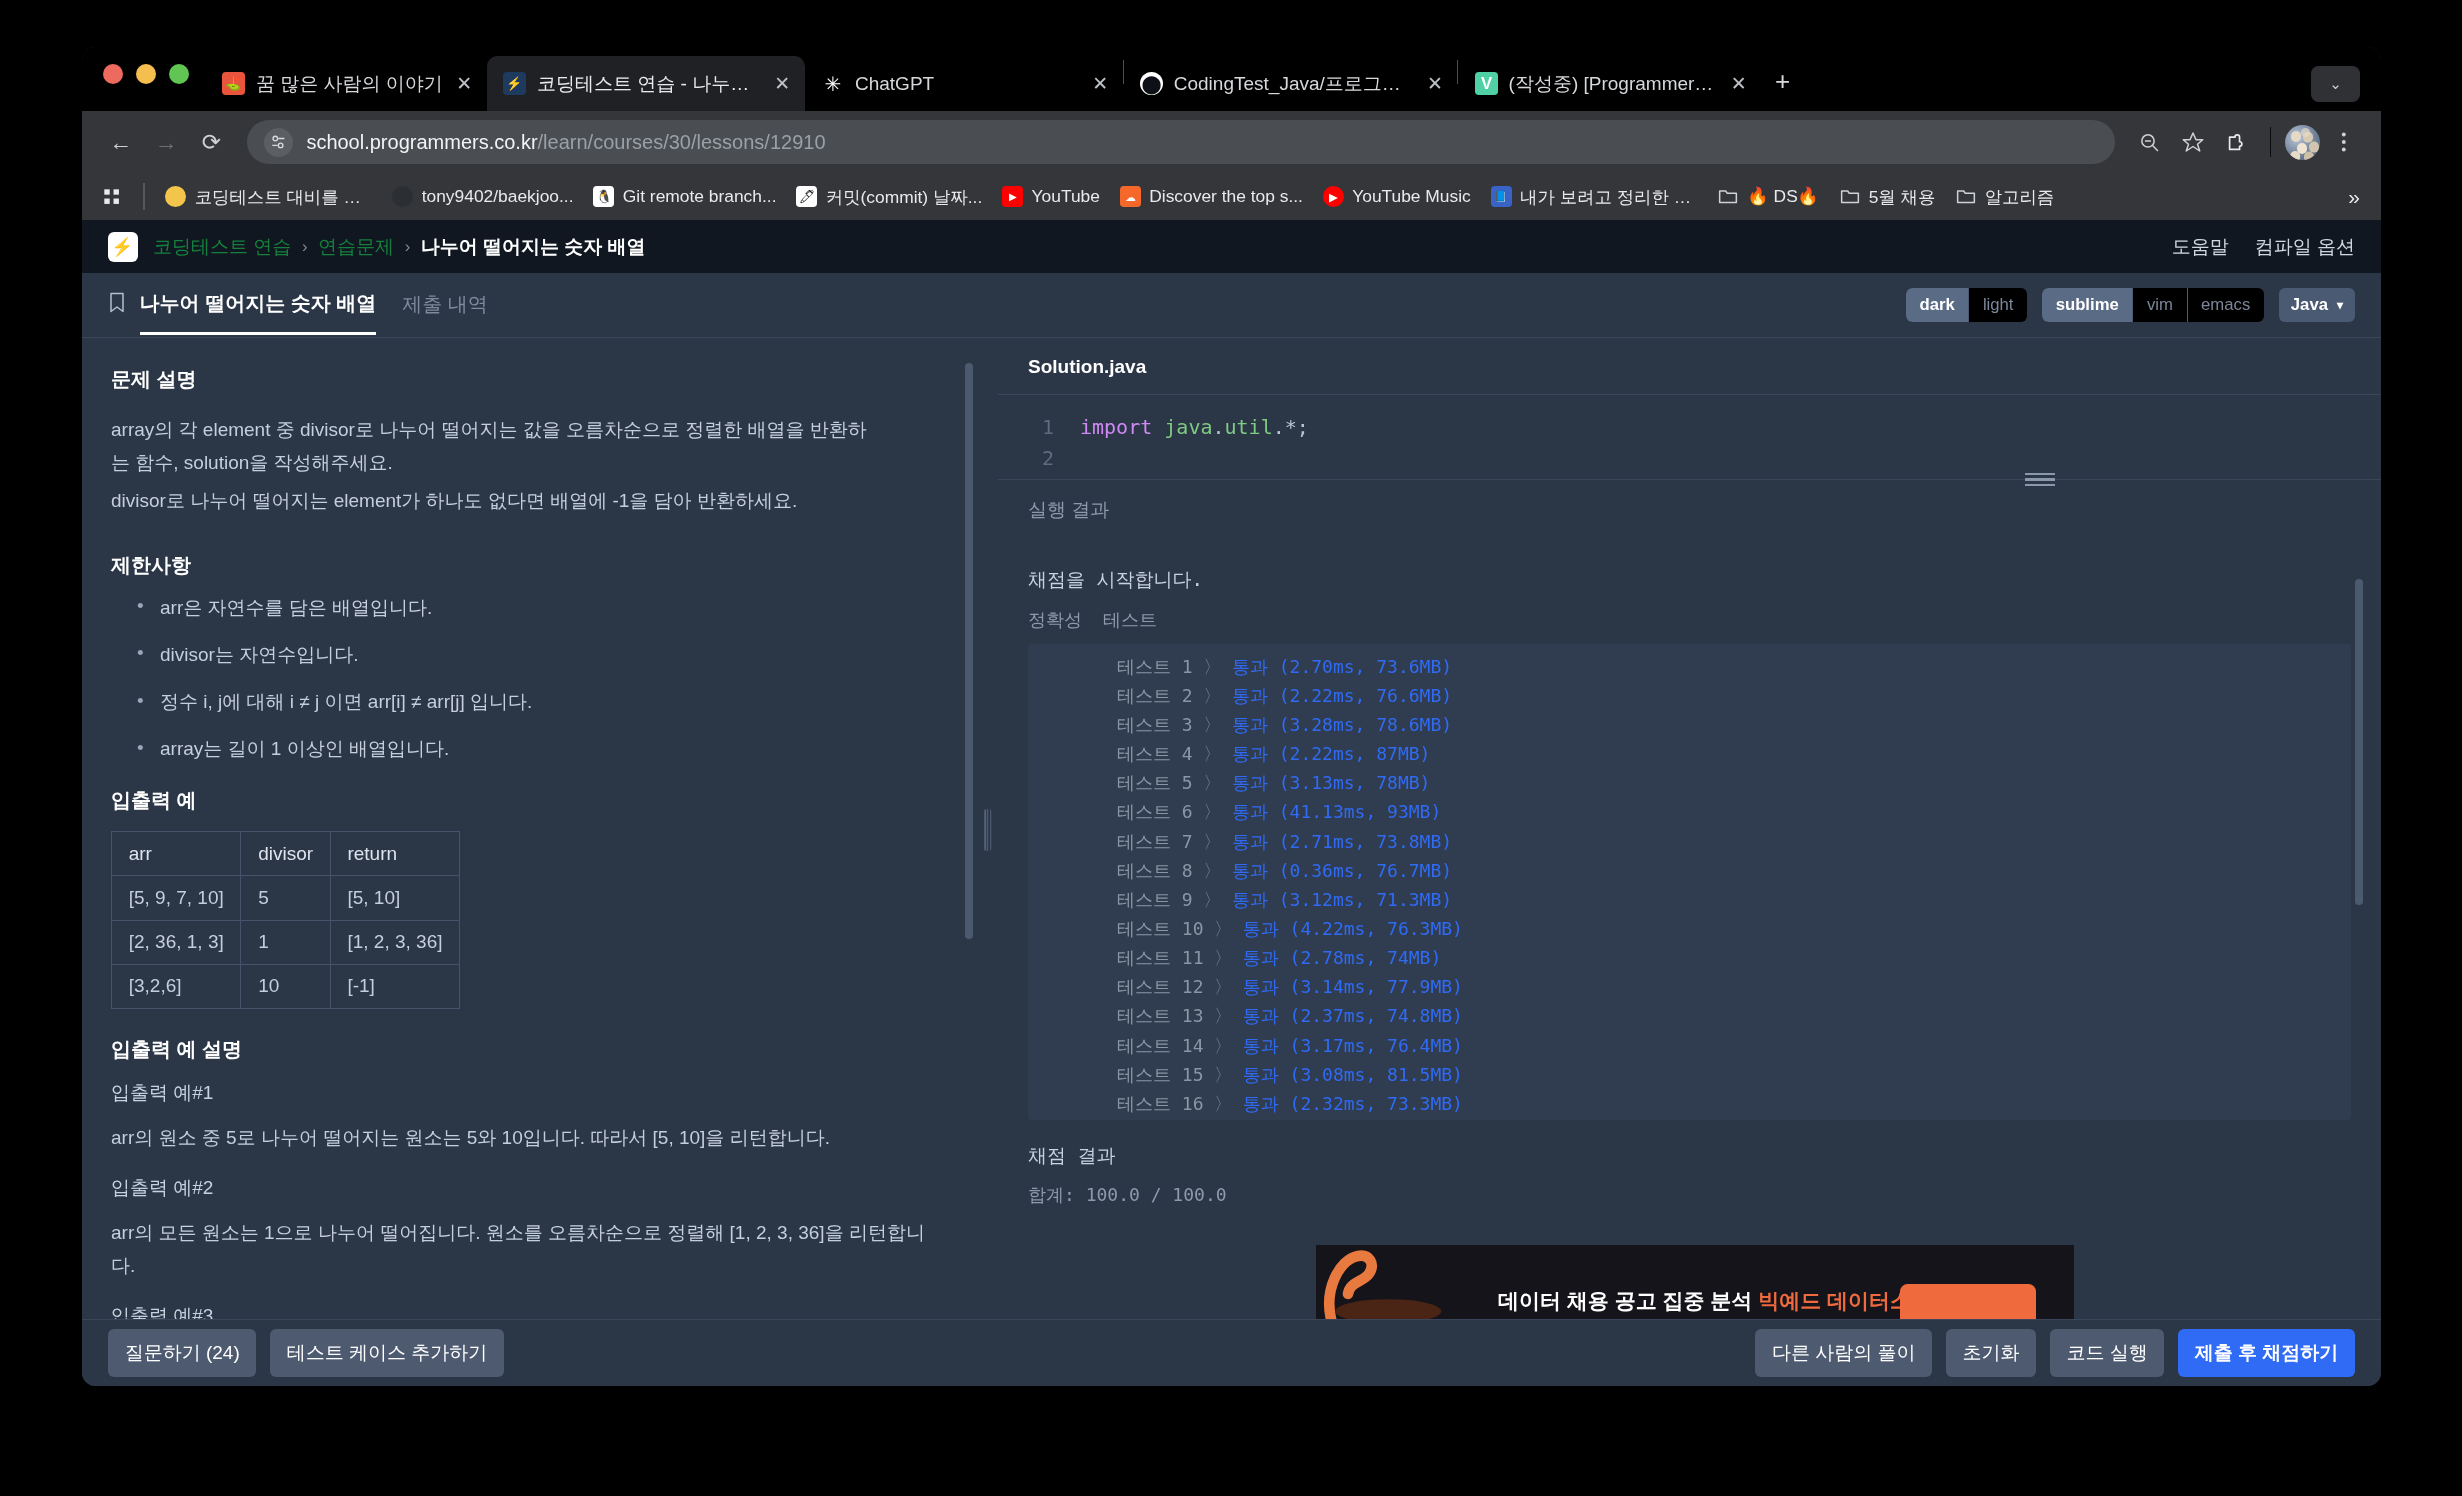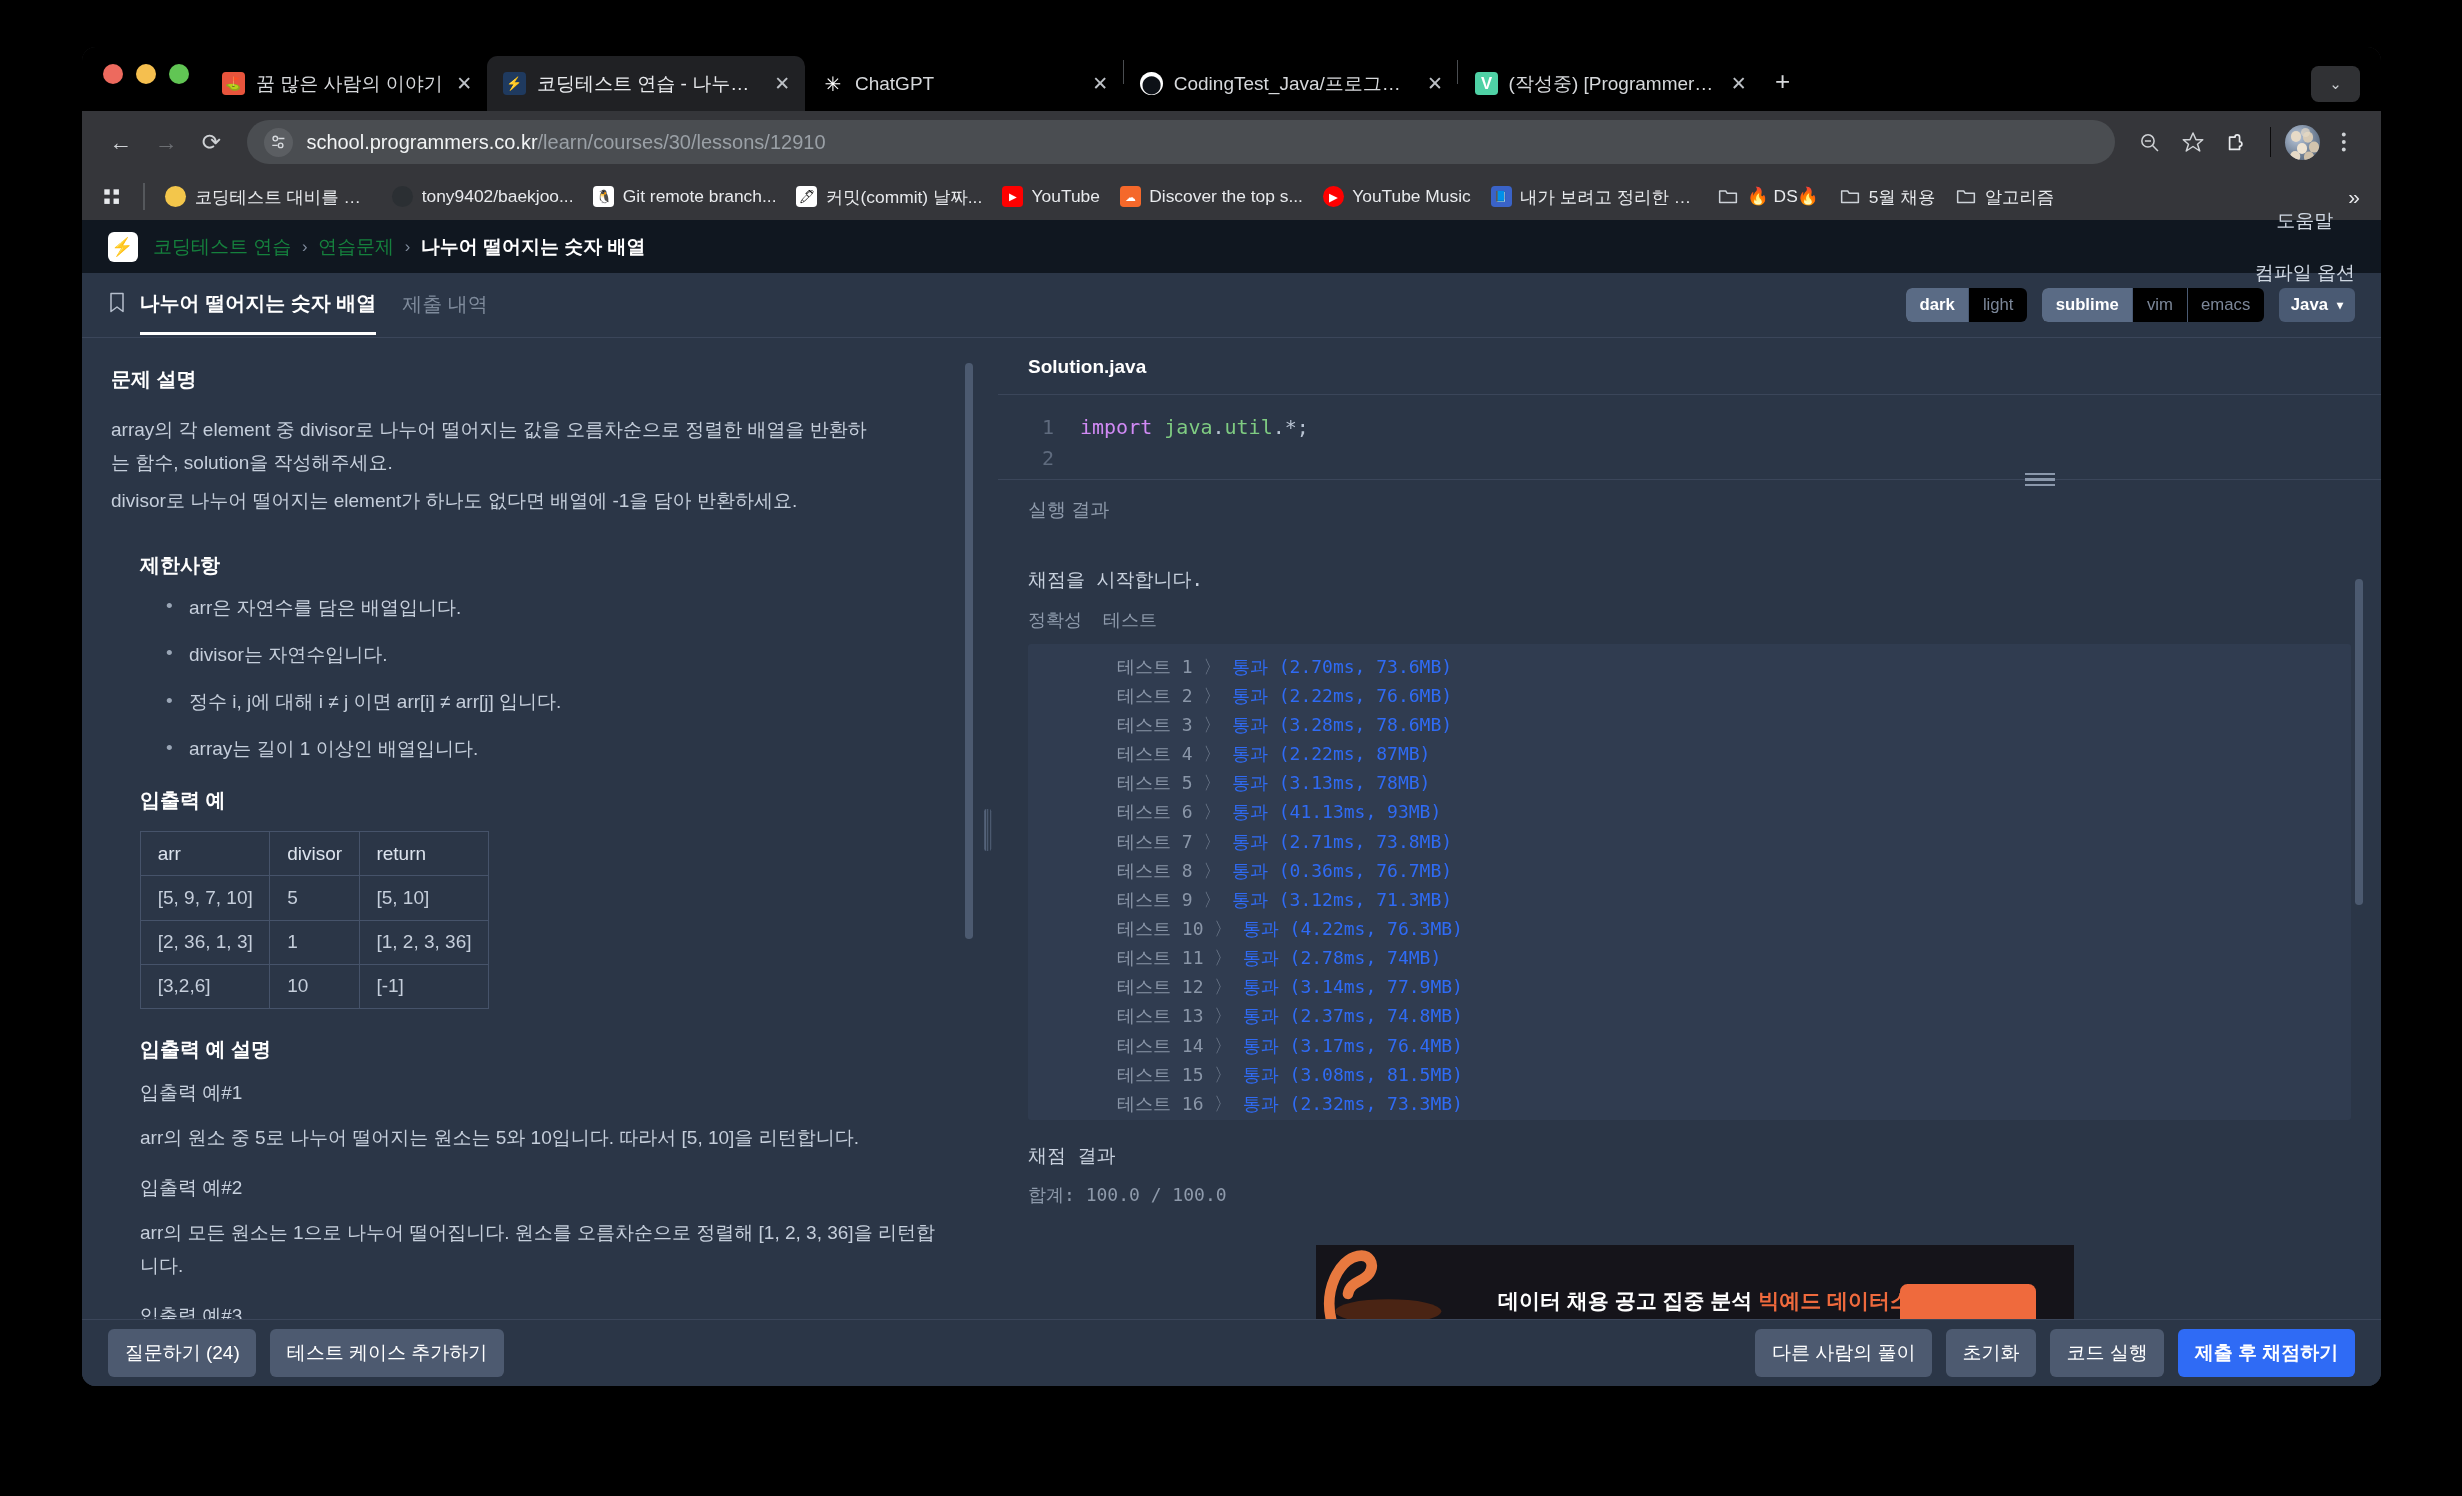--- a/index.html
+++ b/index.html
@@ -156,21 +156,21 @@
   }
   #logo-mark {
     width: 30px; height: 30px; border-radius: 6px; background: #ffffff;
     display: flex; align-items: center; justify-content: center;
     color: #1e3a5f; font-size: 18px; flex: 0 0 30px;
   }
   #breadcrumb { display: flex; align-items: center; gap: 10.6px; }
   #breadcrumb .crumb { color: #15803d; font-size: 19px; }
   #breadcrumb .crumb.current { color: #ffffff; font-weight: bold; }
   #breadcrumb .sep { color: #7f8b9c; font-size: 16.7px; }
-  #header-right { margin-left: auto; display: flex; align-items: center; gap: 26px; flex-direction: column; }
+  #header-right { margin-left: auto; display: flex; align-items: center; gap: 26px; }
   #header-right .hdr-link { color: #cfd7e2; font-size: 19px; }
 
   
   #prob-tabs {
     height: 65px; display: flex; align-items: center; padding: 0 26px;
     border-bottom: 1.5px solid #3b465a; position: relative;
   }
   #prob-tabs .bookmark-ico { color: #b6bfcd; font-size: 23px; margin-right: 13.6px; }
   .ptab { font-size: 20px; padding: 0 0 16.7px 0; margin-right: 26px; position: relative; top: 7.6px; }
   .ptab.sel { color: #ffffff; font-weight: bold; border-bottom: 3px solid #ffffff; padding-bottom: 15px; }
@@ -223,21 +223,21 @@
   }
   table.io {
     border-collapse: collapse; margin-top: 16.7px; border: 0.8px solid #46536a;
   }
   table.io th, table.io td {
     border: 0.8px solid #46536a; padding: 10.6px 16.7px;
     font-size: 19px; color: #c5cedb; text-align: left; font-weight: normal;
     white-space: nowrap;
   }
   table.io th { color: #dde4ee; }
-  .blk { margin-top: 35px; margin-left: 29px; }
+  .blk { margin-top: 35px; }
   .sub-h { color: #c8d1de; font-size: 19px; margin-bottom: 15px; }
 
   
   #file-title-bar {
     height: 55px; display: flex; align-items: center;
     padding-left: 30px; border-bottom: 0.8px solid #3b465a;
   }
   #file-title-bar .fname { color: #ffffff; font-size: 19px; font-weight: bold; }
   #code-area {
     height: 85px; background: #2b3647; position: relative; padding-top: 16.7px;

